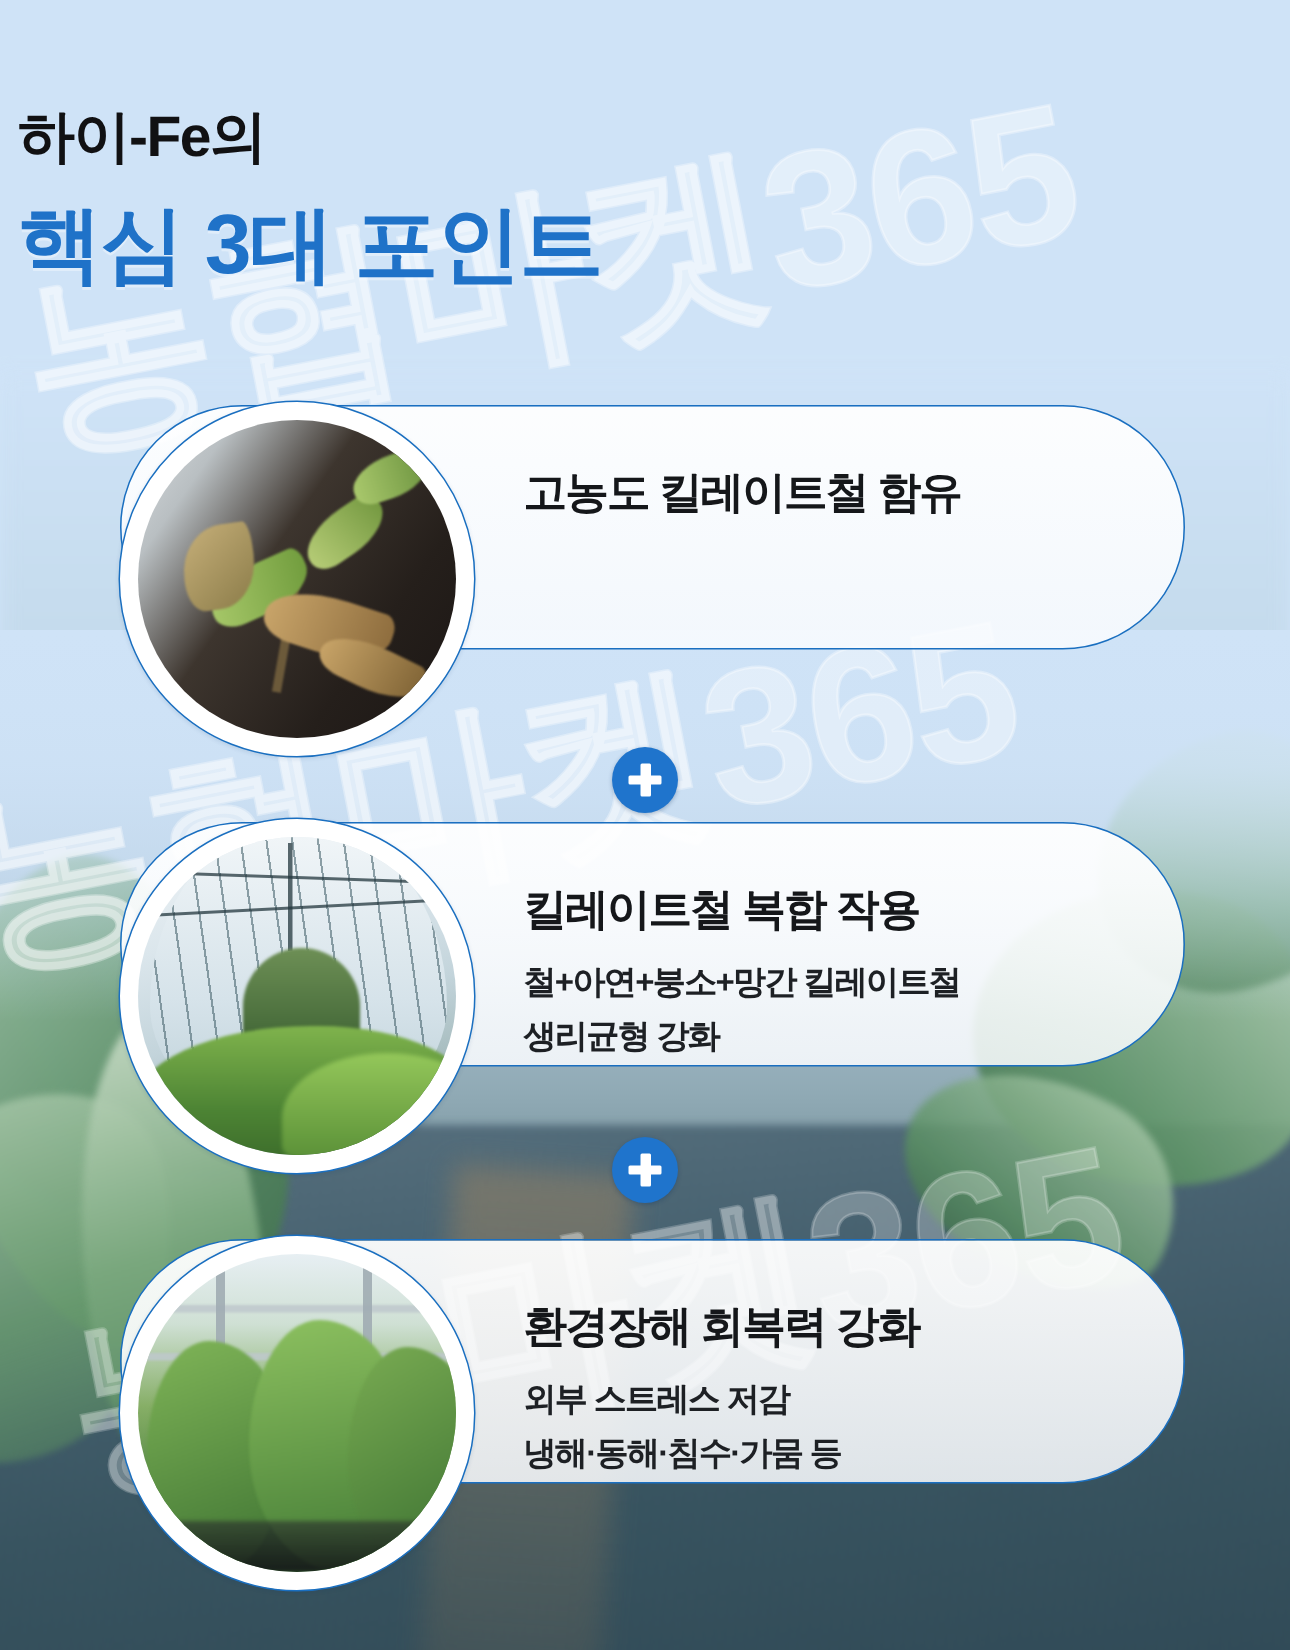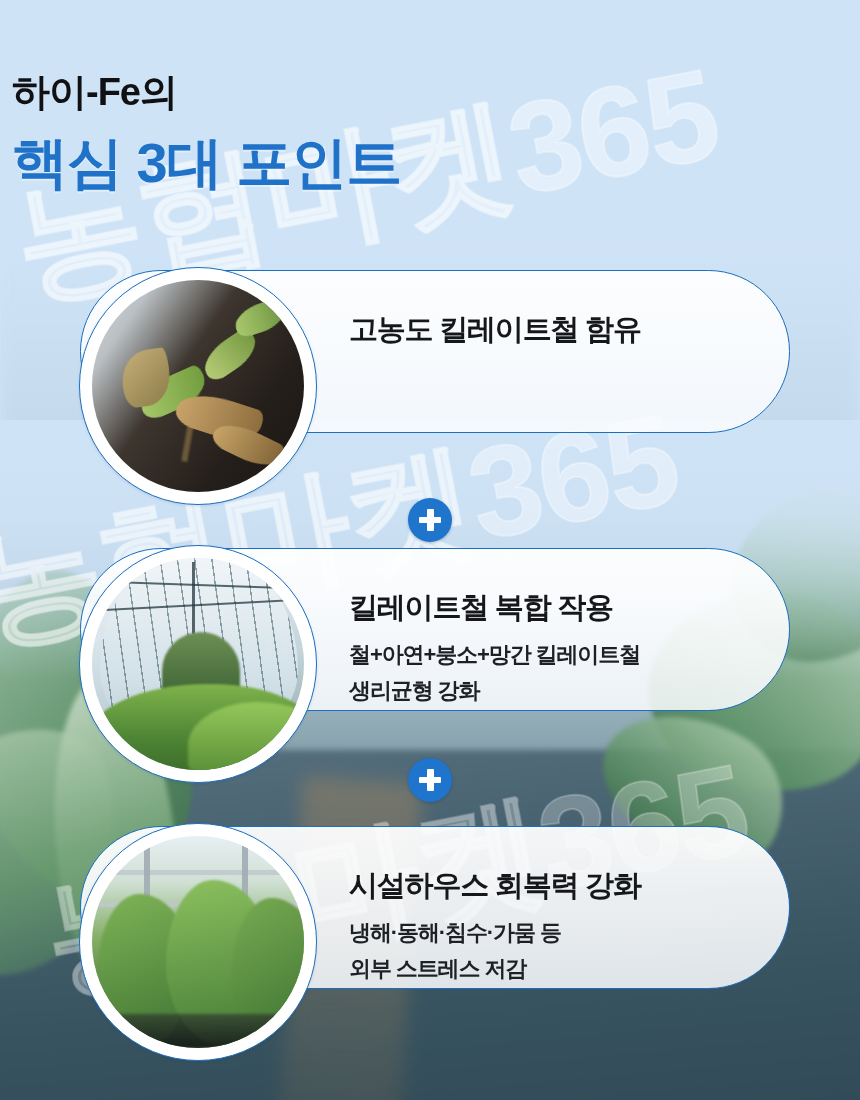--- a/index.html
+++ b/index.html
@@ -263,21 +263,21 @@
           <div class="post" style="left:52px;"></div>
           <div class="post" style="left:150px;"></div>
           <div class="bush b1"></div>
           <div class="bush b2"></div>
           <div class="bush b3"></div>
           <div class="pots"></div>
         </div>
       </div>
     </div>
     <div class="card-text">
-      <p class="card-title">시설하우스 회복력 강화</p>
+      <p class="card-title">환경장해 회복력 강화</p>
       <p class="card-body">
+        <span>외부 스트레스 저감</span>
         <span>냉해·동해·침수·가뭄 등</span>
-        <span>외부 스트레스 저감</span>
       </p>
     </div>
   </div>
 
 </div>
 
 </body></html>

